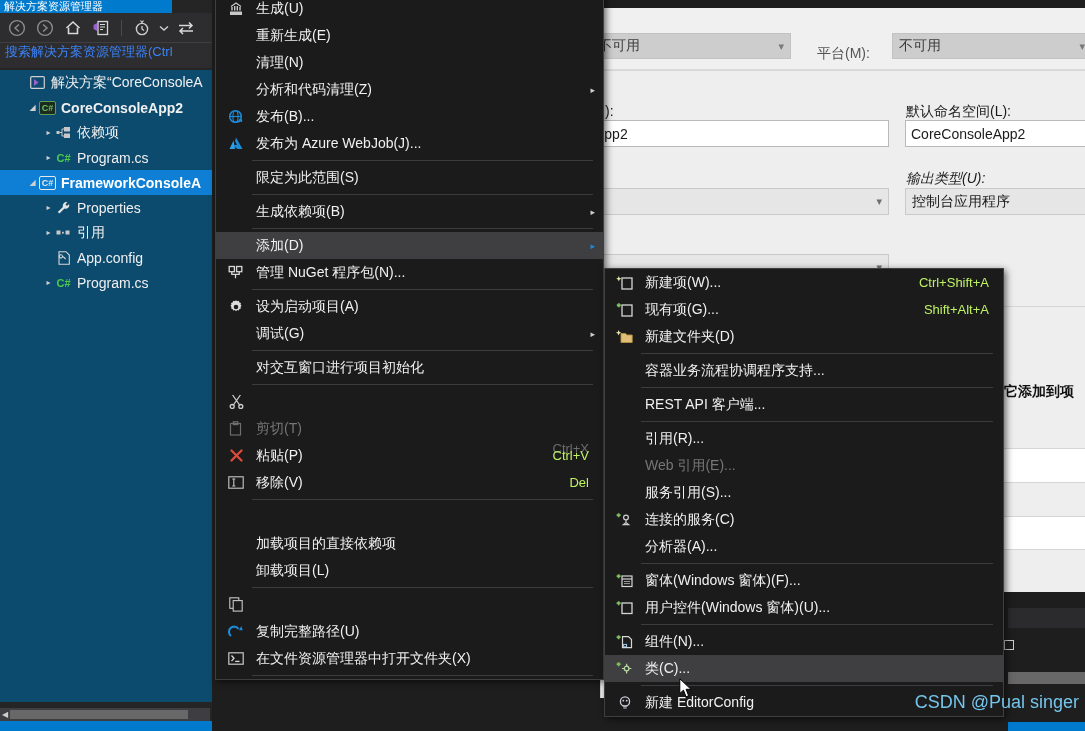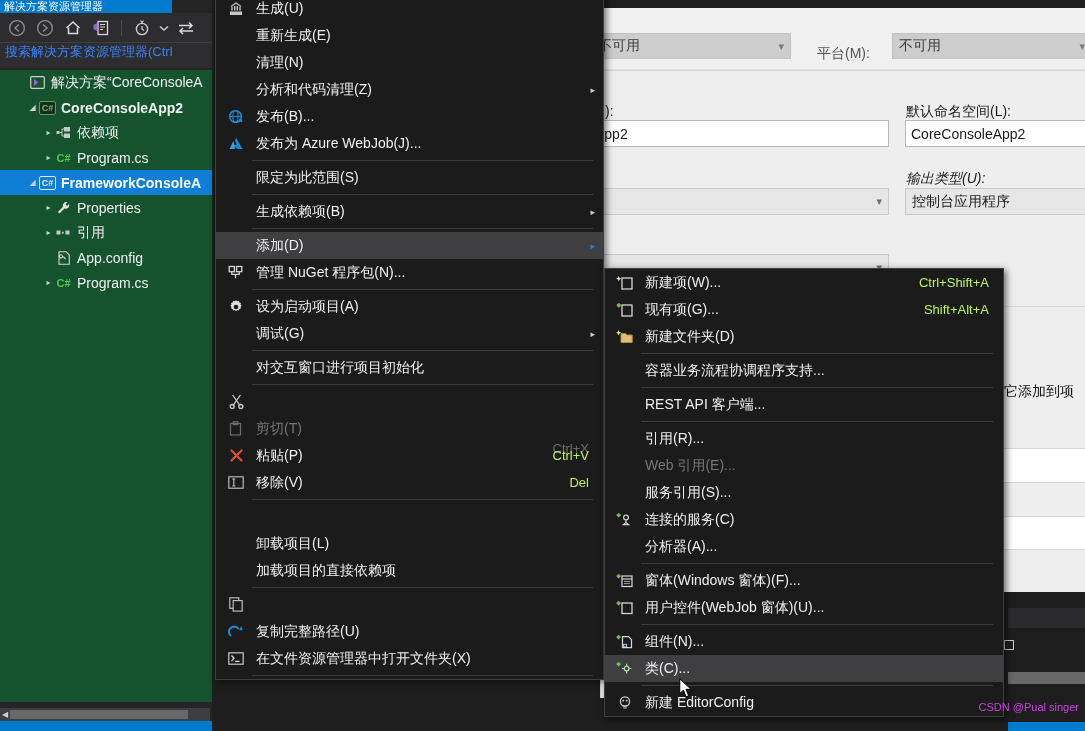--- a/index.html
+++ b/index.html
@@ -74,21 +74,21 @@
   .tb-sep { width: 1px; height: 16px; background: #4a4a4d; margin: 0 3px; }
   .sln-search {
     position: absolute; left: 0; top: 42px; width: 212px; height: 26px;
     background: #2d2d30; border-top: 1px solid #3f3f41;
     color: #3b82f6; font-size: 13px;
     display: flex; align-items: flex-start; padding-left: 5px;
     white-space: nowrap; overflow: hidden;
   }
   .sln-tree {
     position: absolute; left: 0; top: 70px; width: 212px; height: 632px;
-    background: #14532d; overflow: hidden;
+    background: #0c4a6e; overflow: hidden;
   }
   .tree-row {
     height: 25px; display: flex; align-items: center;
     color: #f0f0f0; font-size: 14px; white-space: nowrap;
   }
   .tree-row.sel { background: #0e7fd4; color: #ffffff; }
   .arrow {
     width: 13px; color: #cfcfcf; font-size: 8px;
     display: inline-block; text-align: center;
   }
@@ -146,21 +146,21 @@
   .mi.disabled .acc { color: #6d6d6d; margin-top: 40px; }
   .mi .sub-arrow {
     position: absolute; right: 8px; top: 50%; transform: translateY(-50%);
     color: #1d8ad8; font-size: 9px;
   }
   .msep { height: 1px; background: #3c3c3e; margin: 3px 10px 3px 36px; }
 
   
   .watermark {
     position: absolute; right: 6px; bottom: 18px;
-    color: #d946ef; font-size: 11px; opacity: .92;
+    color: #7dd3fc; font-size: 18px; opacity: .92;
     pointer-events: none;
     margin-top: 28px;
   }
 
   
   .cursor {
     position: absolute; left: 679px; top: 678px;
     width: 14px; height: 21px; pointer-events: none;
   }
 
@@ -212,21 +212,21 @@
     <div class="combo-ltgray" style="left:304px; top:180px; width:200px; height:27px;">
       <span>控制台应用程序</span>
     </div>
 
     <div class="combo-ltgray" style="left:-12px; top:246px; width:300px; height:27px;">
       <span class="chev">▾</span>
     </div>
 
     <div class="hrule" style="left:395px; top:298px; width:90px;"></div>
 
-    <div class="clip-txt" style="left:403px; top:375px; width:82px;">它添加到项</div>
+    <div class="clip-txt" style="left:403px; top:375px; width:82px;font-weight:bold;">它添加到项</div>
 
     <div class="hrule" style="left:395px; top:440px; width:90px;"></div>
     <div style="position:absolute; left:395px; top:441px; width:90px; height:33px; background:#ffffff;"></div>
     <div class="hrule" style="left:395px; top:474px; width:90px;"></div>
     <div style="position:absolute; left:395px; top:475px; width:90px; height:33px; background:#eeeeee;"></div>
     <div class="hrule" style="left:395px; top:508px; width:90px;"></div>
     <div style="position:absolute; left:395px; top:509px; width:90px; height:32px; background:#ffffff;"></div>
     <div class="hrule" style="left:395px; top:541px; width:90px;"></div>
   </div>
 
@@ -541,26 +541,26 @@
 
     <div class="msep"></div>
 
     <div class="mi">
       <span class="gut"></span>
       <span class="lbl"></span>
     </div>
 
     <div class="mi">
       <span class="gut"></span>
+      <span class="lbl">加载项目的直接依赖项</span>
+    </div>
+
+    <div class="mi">
+      <span class="gut"></span>
       <span class="lbl">卸载项目(L)</span>
-    </div>
-
-    <div class="mi">
-      <span class="gut"></span>
-      <span class="lbl">加载项目的直接依赖项</span>
     </div>
 
     <div class="msep"></div>
 
     <div class="mi">
       <span class="gut">
         <svg width="15" height="15" viewBox="0 0 15 15">
           <rect x="0.8" y="0.8" width="9" height="10.5" fill="none" stroke="#c8c8c8" stroke-width="1.1"></rect>
           <rect x="4.2" y="3.6" width="9" height="10.5" fill="#1b1b1c" stroke="#c8c8c8" stroke-width="1.1"></rect>
         </svg>
@@ -687,21 +687,21 @@
       <span class="lbl">窗体(Windows 窗体)(F)...</span>
     </div>
 
     <div class="mi">
       <span class="gut">
         <svg width="20" height="16" viewBox="0 0 20 16">
           <rect x="7" y="3" width="10" height="10.5" fill="none" stroke="#d6d6d6" stroke-width="1.3"></rect>
           <path d="M3.6 1.2 v4 M1.6 3.2 h4" stroke="#7fbf5f" stroke-width="1.8"></path>
         </svg>
       </span>
-      <span class="lbl">用户控件(WebJob 窗体)(U)...</span>
+      <span class="lbl">用户控件(Windows 窗体)(U)...</span>
     </div>
 
     <div class="msep"></div>
 
     <div class="mi">
       <span class="gut">
         <svg width="20" height="16" viewBox="0 0 20 16">
           <path d="M7.5 2.6 h6 l3 3 v8 h-9 Z" fill="none" stroke="#d6d6d6" stroke-width="1.2"></path>
           <rect x="8.6" y="10.4" width="3" height="2.4" fill="none" stroke="#9fd0f0" stroke-width="1"></rect>
           <path d="M3.6 1.2 v4 M1.6 3.2 h4" stroke="#7fbf5f" stroke-width="1.8"></path>

